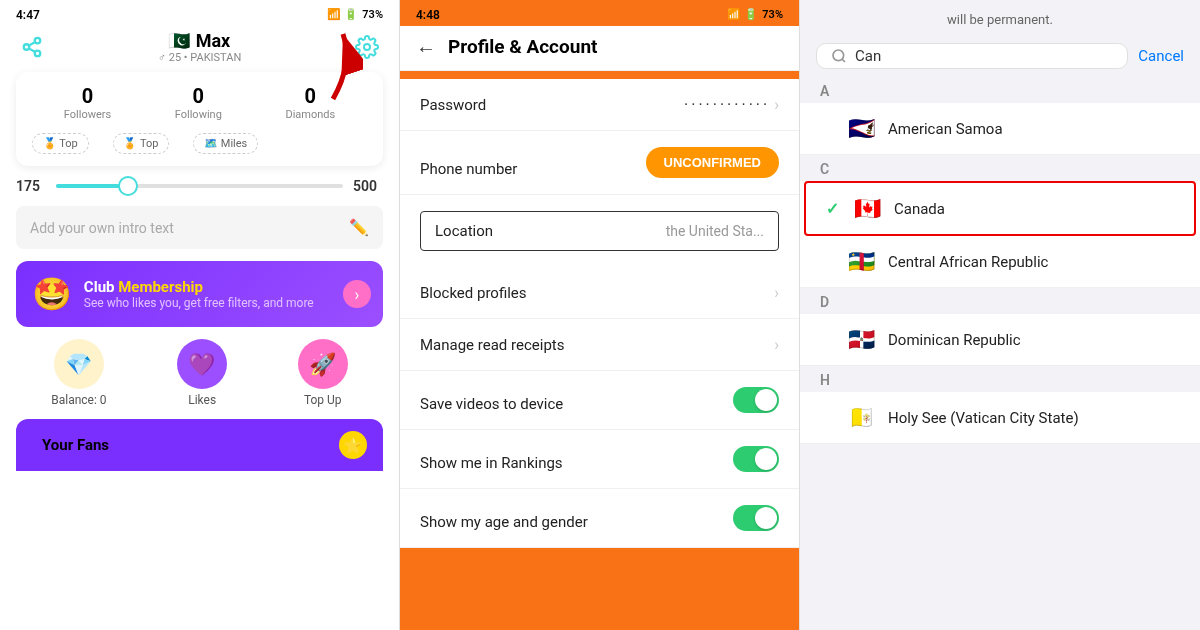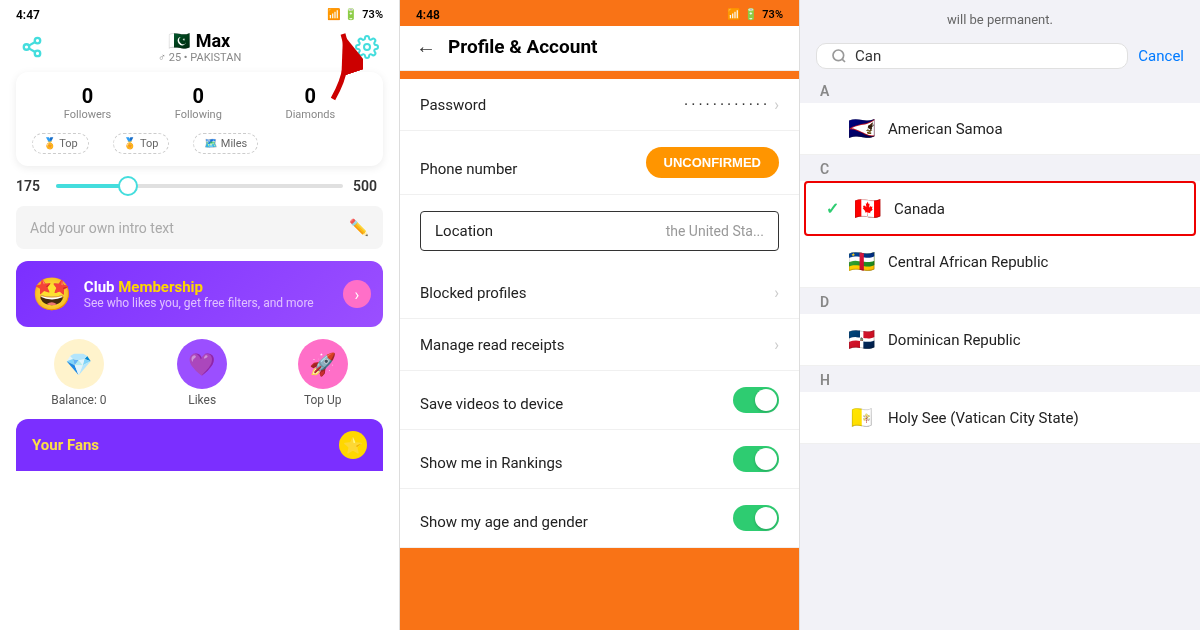--- a/index.html
+++ b/index.html
@@ -213,23 +213,24 @@
     .your-fans {
       margin: 12px 16px 0;
       background: #7b2fff;
       border-radius: 12px 12px 0 0;
       padding: 12px 16px;
       display: flex;
       align-items: center;
       gap: 10px;
     }
     .fans-text {
-      color: #fde047;
+      color: #000000;
       font-size: 15px;
       font-weight: 700;
+      margin-left: 10px;
     }
 
     
     .panel2 {
       background: #f97316;
     }
     .panel2-header {
       background: #fff;
       padding: 8px 16px 12px;
       display: flex;

